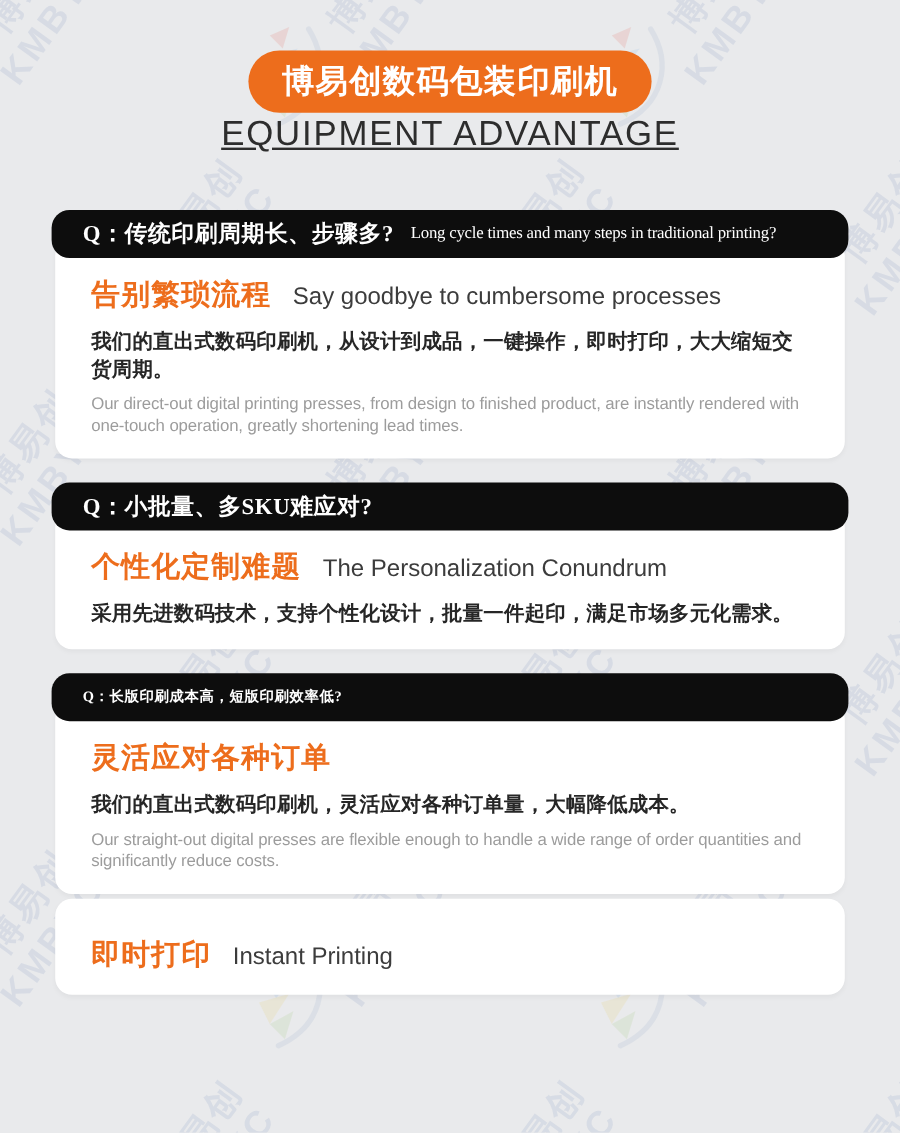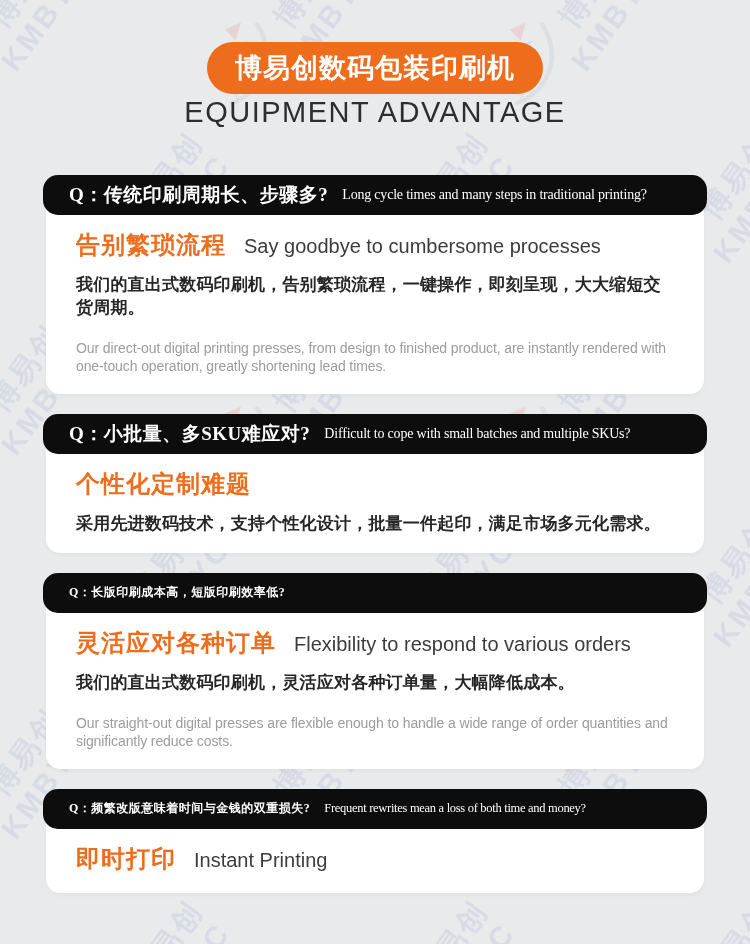--- a/index.html
+++ b/index.html
@@ -31,21 +31,21 @@
     background:var(--accent,#ed6d1c);
     color:#fff; font-size:27px; font-weight:600;
     padding:8px 28px; border-radius:26px; letter-spacing:1px;
   }
   .title {
     margin-top:2px; font-size:78px; font-weight:900;
     color:#181818; letter-spacing:4px; line-height:1.08;
   }
   .subtitle {
     font-size:29px; font-weight:500; color:#2d2d2d;
-    letter-spacing:1.5px; margin-top:2px;
+    letter-spacing:1.5px; margin-top:2px;text-decoration:underline;
   }
   
   .qa { position:relative; z-index:1; margin:0 46px 20px; }
   .qa:first-of-type { margin-top:46px; }
   .qbar {
     position:relative; z-index:2;
     background:var(--bar-bg,#0d0d0d);
     border-radius:15px; height:40px;
     margin:0 -3px;
     display:flex; align-items:center; gap:14px;
@@ -61,21 +61,21 @@
     background:var(--card-bg,#ffffff);
     border-radius:14px;
     margin-top:-16px;
     padding:30px 30px 18px 30px;
     box-shadow:0 2px 4px rgba(0,0,0,.04);
   }
   .point { display:flex; align-items:baseline; gap:18px; }
   .point-cn { color:var(--accent,#ed6d1c); font-size:24px; font-weight:800; letter-spacing:1px; }
   .point-en { color:#3c3c3c; font-size:20px; }
   .desc-cn { margin-top:12px; font-size:17px; font-weight:600; color:#262626; letter-spacing:.2px; }
-  .desc-en { margin-top:20px; font-size:14px; color:#9c9c9c; line-height:1.32; letter-spacing:-.1px; }
+  .desc-en { margin-top:8px; font-size:14px; color:#9c9c9c; line-height:1.32; letter-spacing:-.1px; }
 </style>
 </head>
 <body>
 
 <div class="page">
 
   <div class="wm-layer" id="wm-layer">
       <div class="wm-tile" style="left: -80px; top: -70px;">
 
     <div class="wm-text">
@@ -284,57 +284,52 @@
   <section class="qa">
     <div class="qbar">
       <span class="q-cn">Q：传统印刷周期长、步骤多?</span>
       <span class="q-en">Long cycle times and many steps in traditional printing?</span>
     </div>
     <div class="card">
       <div class="point">
         <span class="point-cn">告别繁琐流程</span>
         <span class="point-en">Say goodbye to cumbersome processes</span>
       </div>
-      <p class="desc-cn">我们的直出式数码印刷机，告别繁琐流程，一键操作，即刻呈现，大大缩短交货周期。</p>
+      <p class="desc-cn">我们的直出式数码印刷机，从设计到成品，一键操作，即时打印，大大缩短交货周期。</p>
       <p class="desc-en">Our direct-out digital printing presses, from design to finished product, are instantly rendered with one-touch operation, greatly shortening lead times.</p>
     </div>
   </section>
 
   <section class="qa">
     <div class="qbar">
       <span class="q-cn">Q：小批量、多SKU难应对?</span>
-      <span class="q-en">Difficult to cope with small batches and multiple SKUs?</span>
     </div>
     <div class="card">
       <div class="point">
         <span class="point-cn">个性化定制难题</span>
+        <span class="point-en">The Personalization Conundrum</span>
       </div>
       <p class="desc-cn">采用先进数码技术，支持个性化设计，批量一件起印，满足市场多元化需求。</p>
     </div>
   </section>
 
   <section class="qa compact">
     <div class="qbar">
       <span class="q-cn">Q：长版印刷成本高，短版印刷效率低?</span>
     </div>
     <div class="card">
       <div class="point">
         <span class="point-cn">灵活应对各种订单</span>
-        <span class="point-en">Flexibility to respond to various orders</span>
       </div>
       <p class="desc-cn">我们的直出式数码印刷机，灵活应对各种订单量，大幅降低成本。</p>
       <p class="desc-en">Our straight-out digital presses are flexible enough to handle a wide range of order quantities and significantly reduce costs.</p>
     </div>
   </section>
 
   <section class="qa compact">
-    <div class="qbar">
-      <span class="q-cn">Q：频繁改版意味着时间与金钱的双重损失?</span>
-      <span class="q-en">Frequent rewrites mean a loss of both time and money?</span>
-    </div>
     <div class="card">
       <div class="point">
         <span class="point-cn">即时打印</span>
         <span class="point-en">Instant Printing</span>
       </div>
 
     </div>
   </section>
 
 </div>

